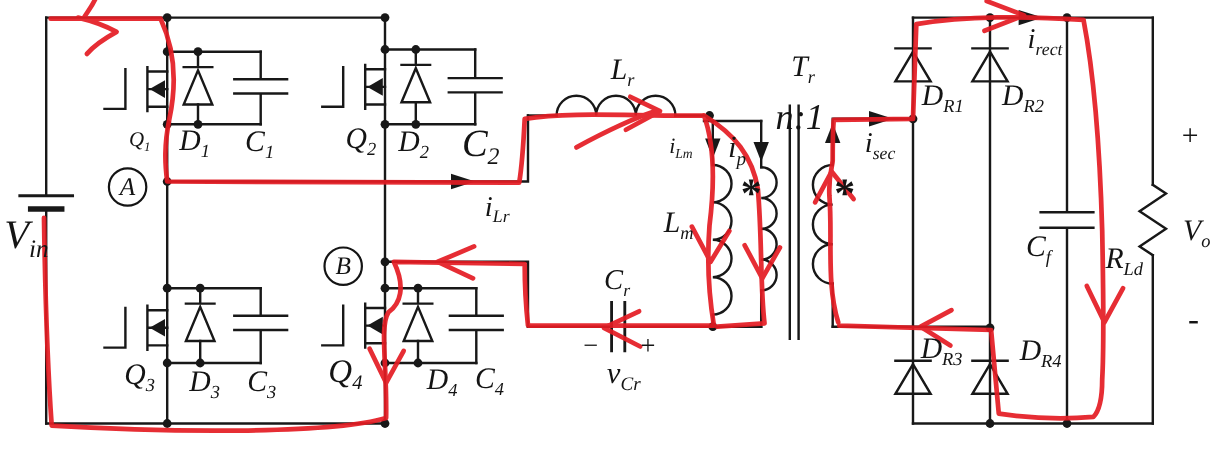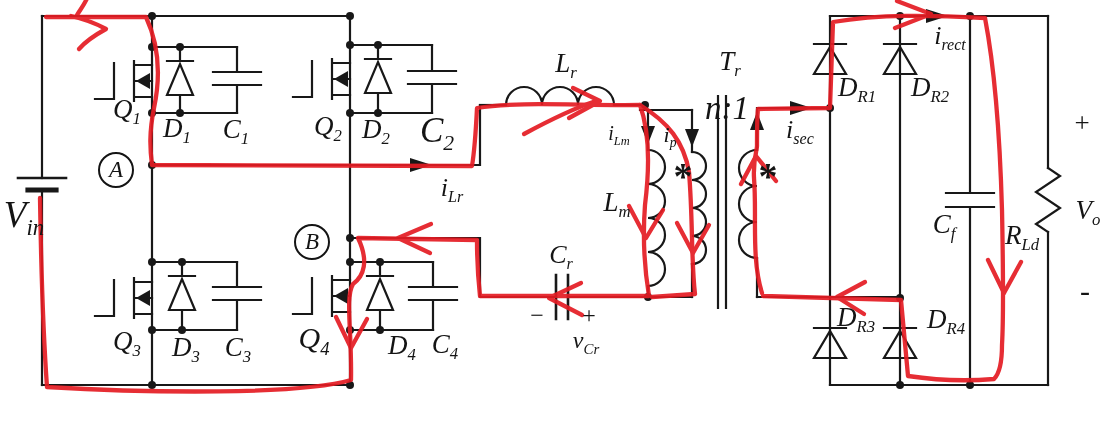--- a/index.html
+++ b/index.html
@@ -223,21 +223,21 @@
              C958,382 928,379 908,376 L901,300 L763,296"></path>
     <path d="M741,184 L756,156 L776,181"></path>
     <path d="M897,1 L931,14 L895,28"></path>
     <path d="M988,260 L1004,293 M1021,262 L1004,293"></path>
     <path d="M865,282 L837,297 L864,314"></path>
   </g>
 </svg>
 
 <span class="lbl" style="left:24px;top:214px;font-size:37px"><i>V</i><sub>in</sub></span>
 
-<span class="lbl" style="left:127px;top:109px;font-size:27px"><i>Q</i><sub>1</sub></span>
+<span class="lbl" style="left:127px;top:127px;font-size:19px"><i>Q</i><sub>1</sub></span>
 <span class="lbl" style="left:177px;top:128px;font-size:27px"><i>D</i><sub>1</sub></span>
 <span class="lbl" style="left:236px;top:129px;font-size:27px"><i>C</i><sub>1</sub></span>
 
 <span class="lbl" style="left:328px;top:126px;font-size:27px"><i>Q</i><sub>2</sub></span>
 <span class="lbl" style="left:376px;top:129px;font-size:27px"><i>D</i><sub>2</sub></span>
 <span class="lbl" style="left:437px;top:130px;font-size:35px"><i>C</i><sub>2</sub></span>
 
 <span class="node-badge" style="left:116px;top:170px">
       <span>A</span>
     </span>
@@ -249,27 +249,27 @@
 <span class="lbl" style="left:186px;top:347px;font-size:27px"><i>D</i><sub>3</sub></span>
 <span class="lbl" style="left:238px;top:347px;font-size:27px"><i>C</i><sub>3</sub></span>
 
 <span class="lbl" style="left:314px;top:338px;font-size:30px"><i>Q</i><sub>4</sub></span>
 <span class="lbl" style="left:402px;top:345px;font-size:27px"><i>D</i><sub>4</sub></span>
 <span class="lbl" style="left:445px;top:344px;font-size:27px"><i>C</i><sub>4</sub></span>
 
 <span class="lbl" style="left:452px;top:188px;font-size:26px"><i>i</i><sub>Lr</sub></span>
 <span class="lbl" style="left:566px;top:63px;font-size:27px"><i>L</i><sub>r</sub></span>
 <span class="lbl" style="left:619px;top:133px;font-size:20px"><i>i</i><sub>Lm</sub></span>
-<span class="lbl" style="left:670px;top:135px;font-size:22px"><i>i</i><sub>p</sub></span>
+<span class="lbl" style="left:670px;top:135px;font-size:28px"><i>i</i><sub>p</sub></span>
 <span class="lbl" style="left:617px;top:202px;font-size:27px"><i>L</i><sub>m</sub></span>
 
 <span class="lbl" style="left:561px;top:255px;font-size:26px"><i>C</i><sub>r</sub></span>
 <span class="lbl upright" style="left:537px;top:315px;font-size:24px"><span>−</span></span>
 <span class="lbl upright" style="left:589px;top:315px;font-size:24px"><span>+</span></span>
-<span class="lbl" style="left:586px;top:340px;font-size:24px"><i>v</i><sub>Cr</sub></span>
+<span class="lbl" style="left:567px;top:340px;font-size:28px"><i>v</i><sub>Cr</sub></span>
 
 <span class="lbl" style="left:730px;top:61px;font-size:27px"><i>T</i><sub>r</sub></span>
 <span class="lbl" style="left:727px;top:108px;font-size:33px"><span>n:1</span></span>
 <span class="lbl star" style="left:683px;top:176px;font-size:38px"><span>*</span></span>
 <span class="lbl star" style="left:768px;top:176px;font-size:38px"><span>*</span></span>
 <span class="lbl" style="left:800px;top:130px;font-size:26px"><i>i</i><sub>sec</sub></span>
 
 <span class="lbl" style="left:857px;top:87px;font-size:27px"><i>D</i><sub>R1</sub></span>
 <span class="lbl" style="left:930px;top:87px;font-size:27px"><i>D</i><sub>R2</sub></span>
 <span class="lbl" style="left:856px;top:317px;font-size:27px"><i>D</i><sub>R3</sub></span>

